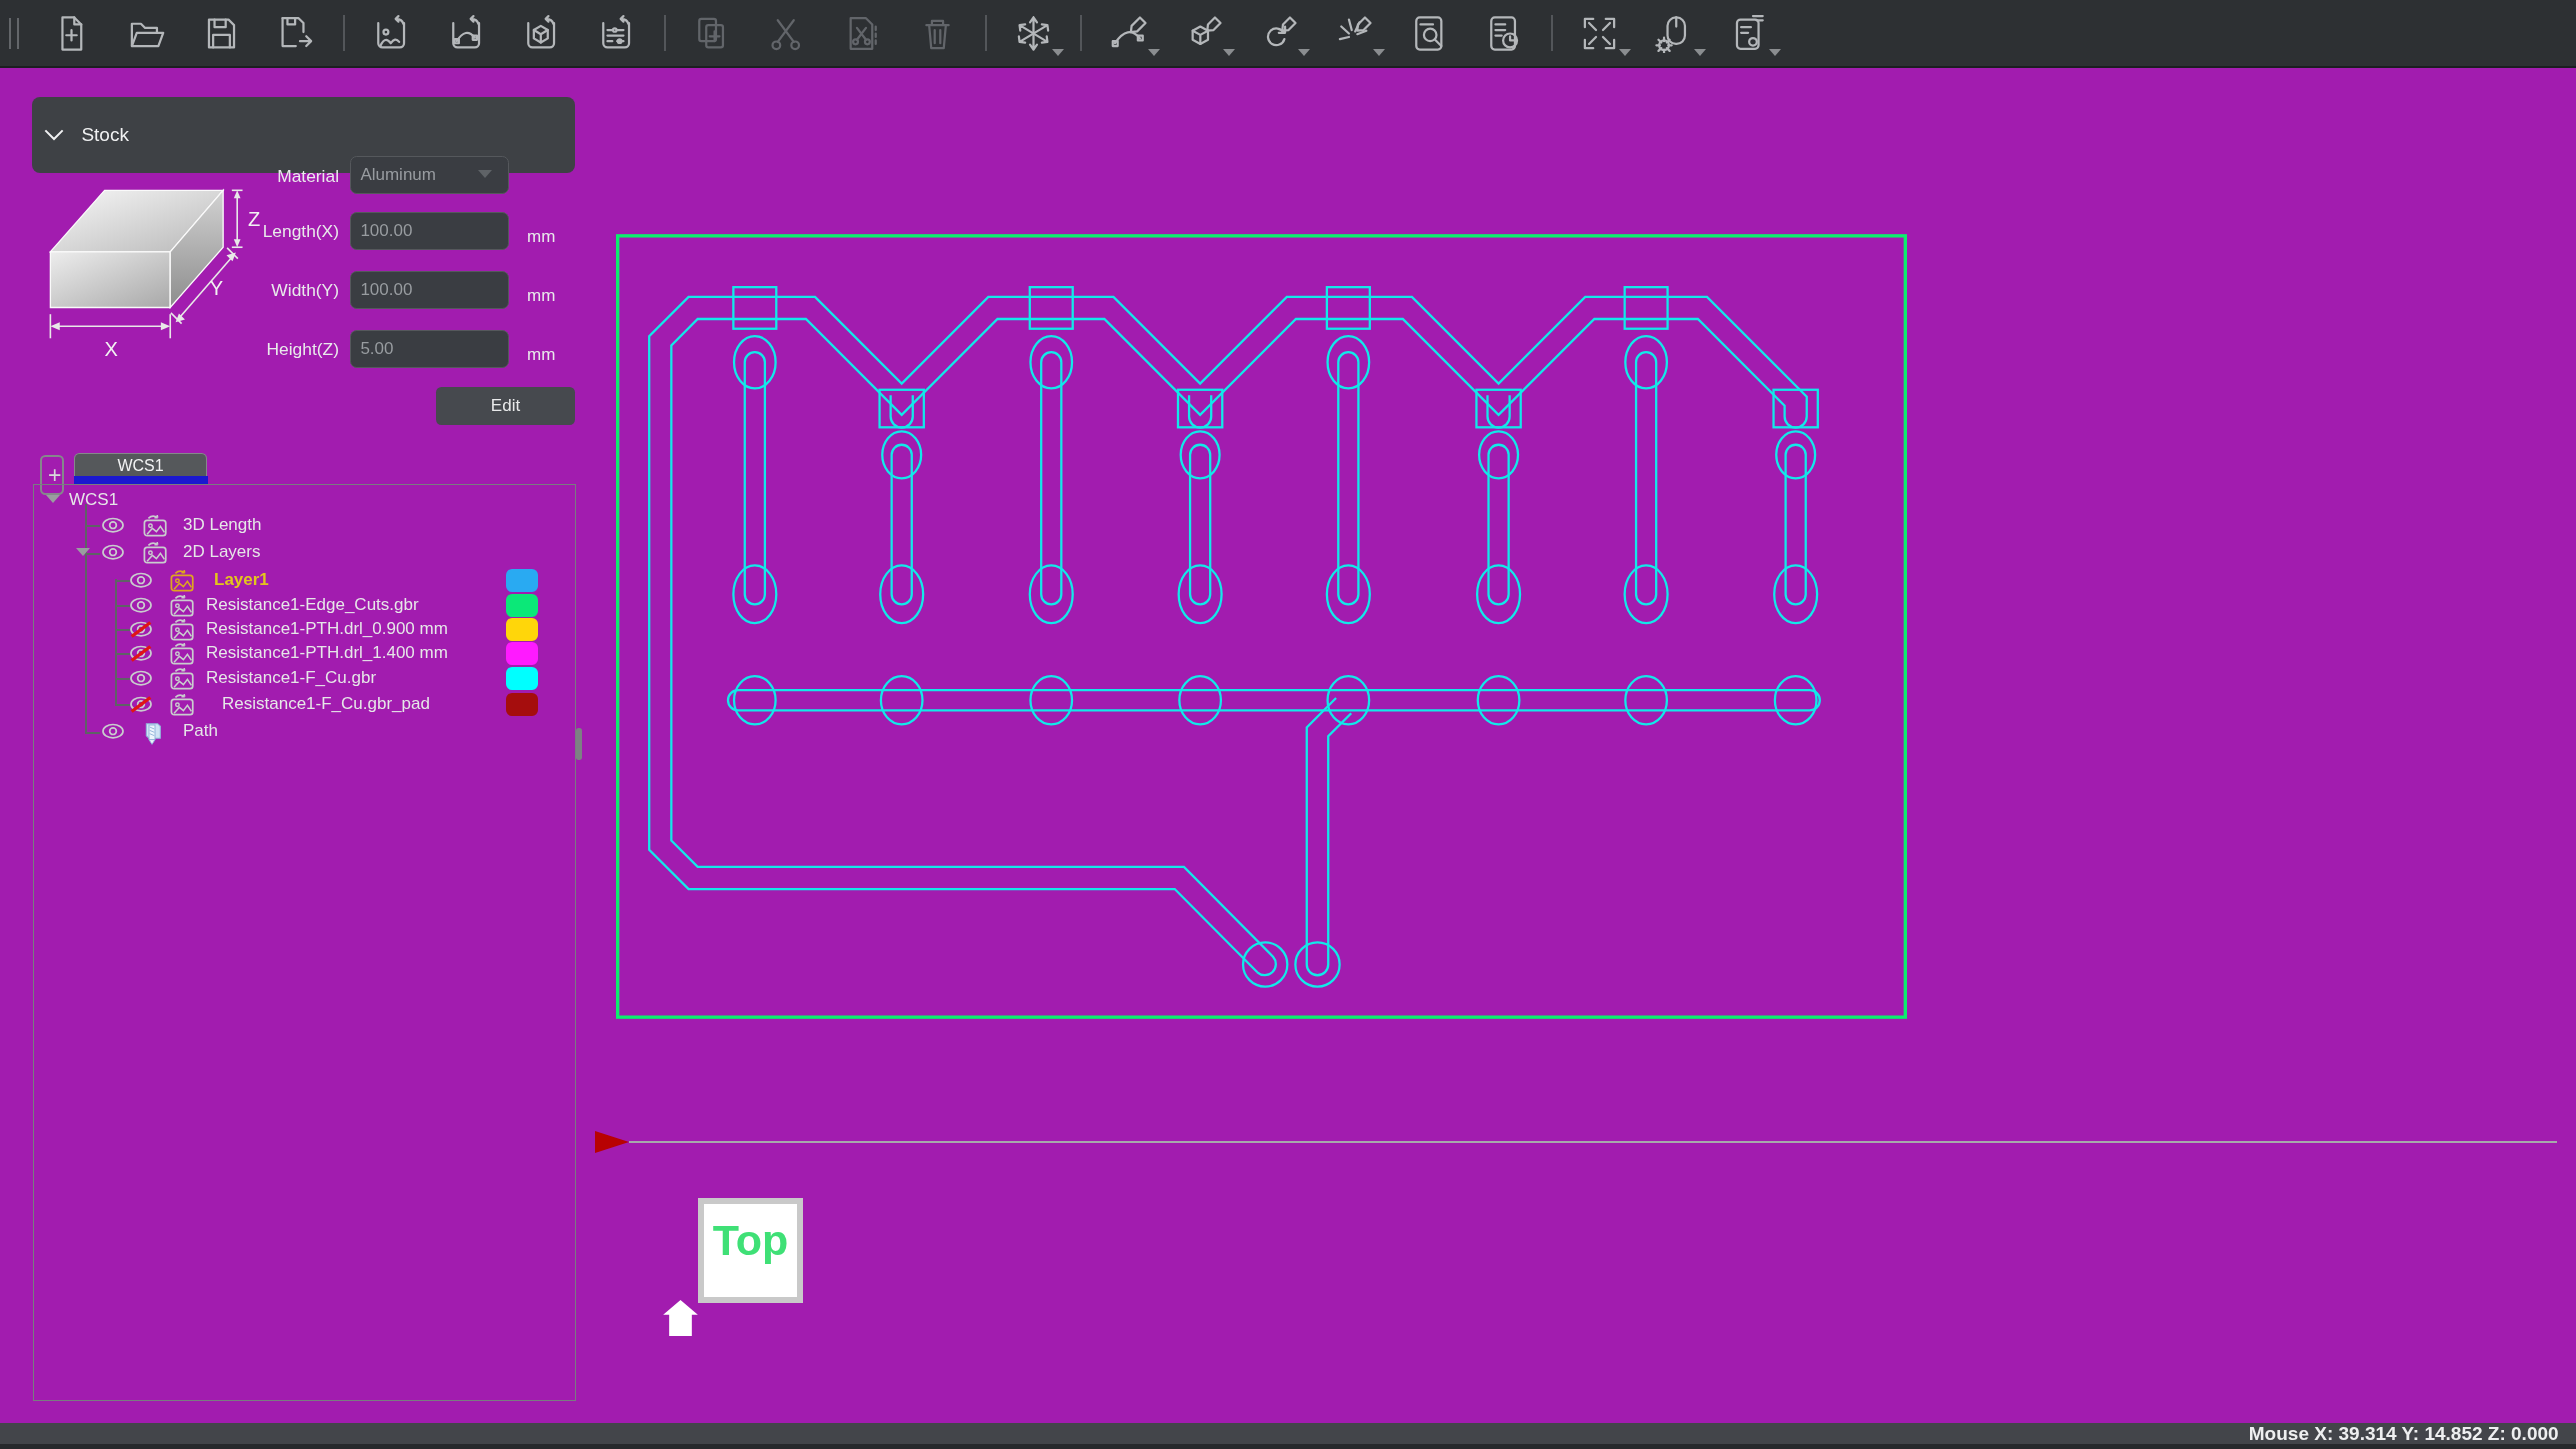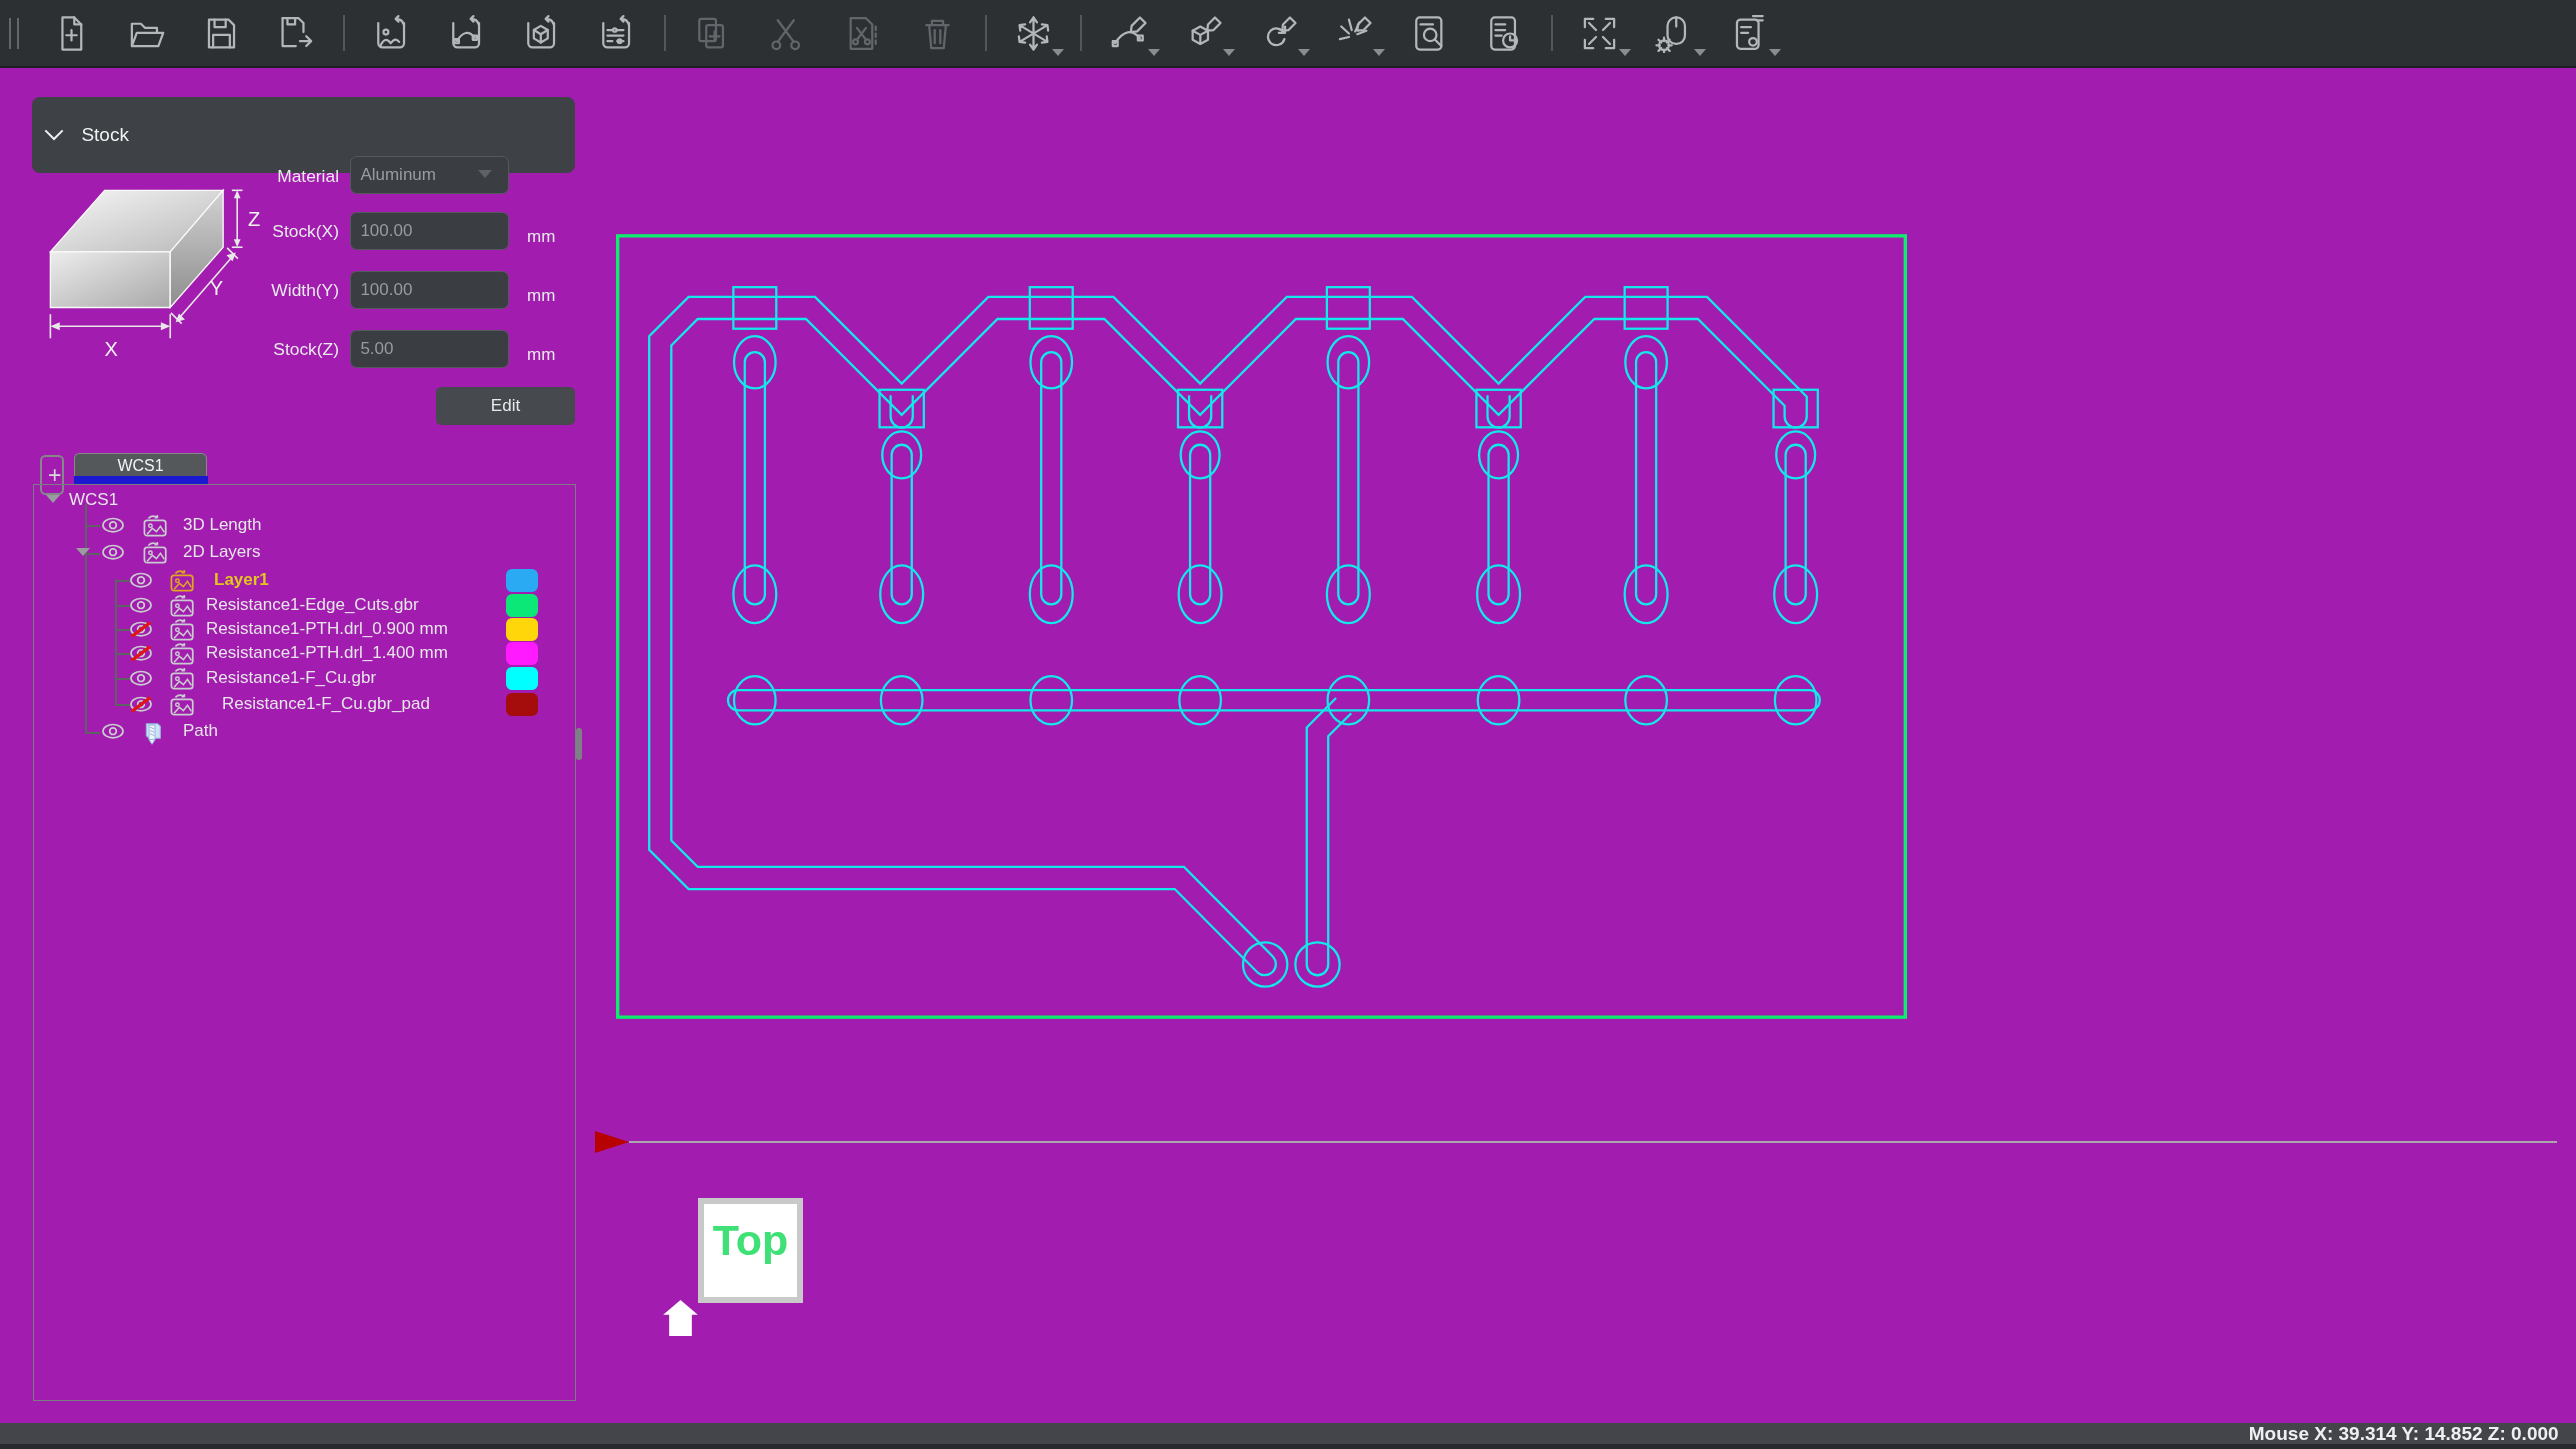--- a/index.html
+++ b/index.html
@@ -298,29 +298,29 @@
     </g>
     <text x="98" y="262" font-size="30" fill="#f2f2f2">X</text>
     <text x="255" y="172" font-size="30" fill="#f2f2f2">Y</text>
     <text x="312" y="68" font-size="30" fill="#f2f2f2">Z</text>
   </svg>
 
   <div class="fld-label" style="top:166px;">Material</div>
   <input class="fld-input" style="top: 156px;" readonly="" value="Aluminum">
   <div class="sel-arrow" style="top:170px;"></div>
 
-  <div class="fld-label" style="top:221px;">Stock(X)</div>
+  <div class="fld-label" style="top:221px;">Length(X)</div>
   <input class="fld-input" style="top: 212px;" readonly="" value="100.00">
   <div class="fld-unit" style="top:221px;">mm</div>
 
   <div class="fld-label" style="top:280px;">Width(Y)</div>
   <input class="fld-input" style="top: 271px;" readonly="" value="100.00">
   <div class="fld-unit" style="top:280px;">mm</div>
 
-  <div class="fld-label" style="top:339px;">Stock(Z)</div>
+  <div class="fld-label" style="top:339px;">Height(Z)</div>
   <input class="fld-input" style="top: 330px;" readonly="" value="5.00">
   <div class="fld-unit" style="top:339px;">mm</div>
 
   <button id="edit-btn">Edit</button>
 
   <button id="add-wcs">+</button>
   <div id="wcs-tab">WCS1</div>
   <div id="wcs-tab-bar"></div>
   <div id="tree">
       <div class="guide" style="left: 51px; top: 19px; width: 2px; height: 228px;"></div>

